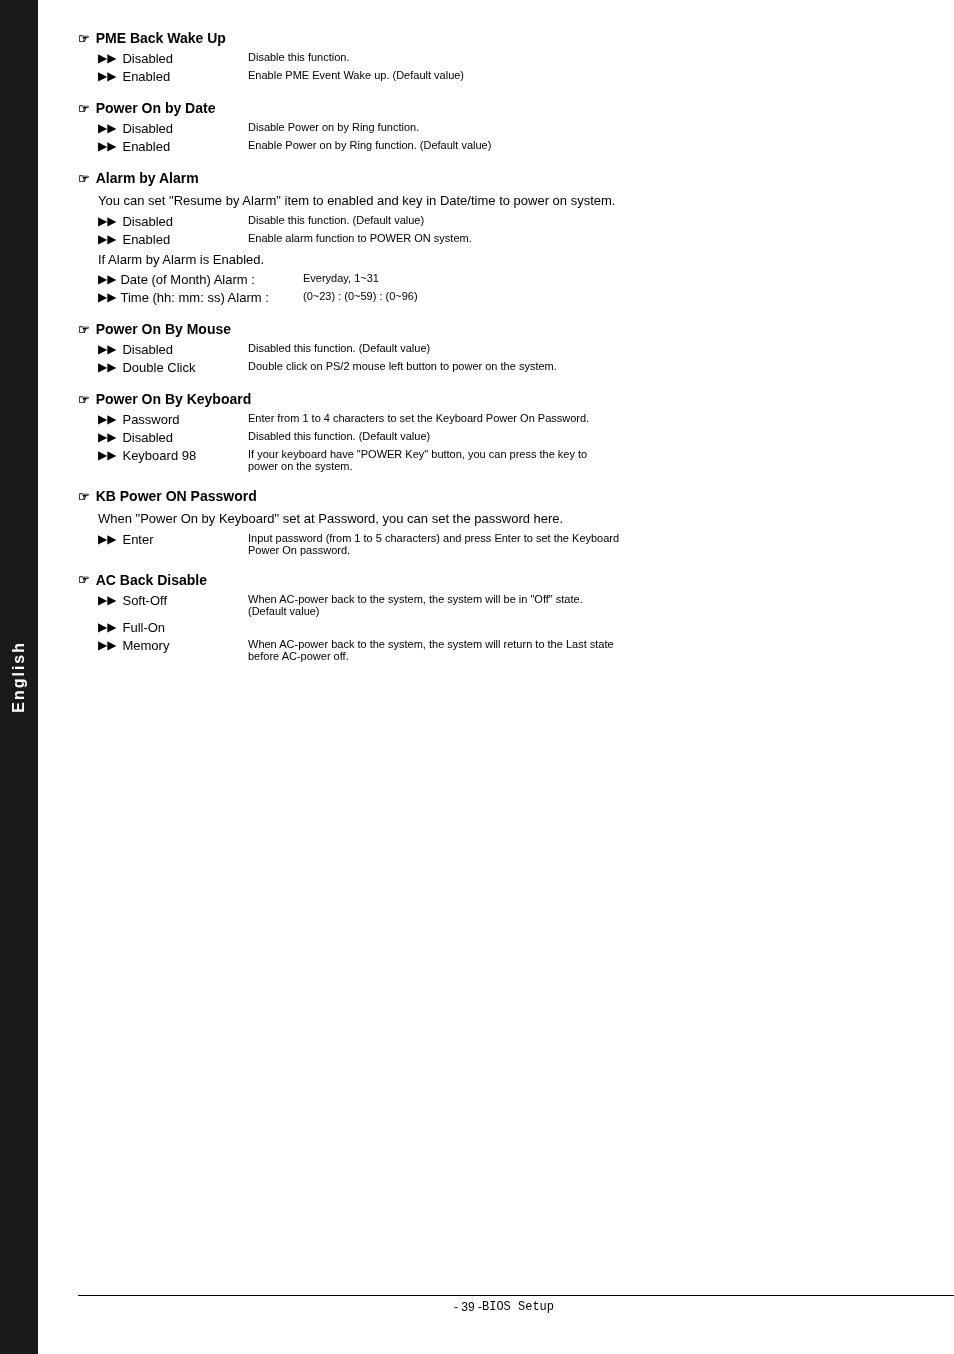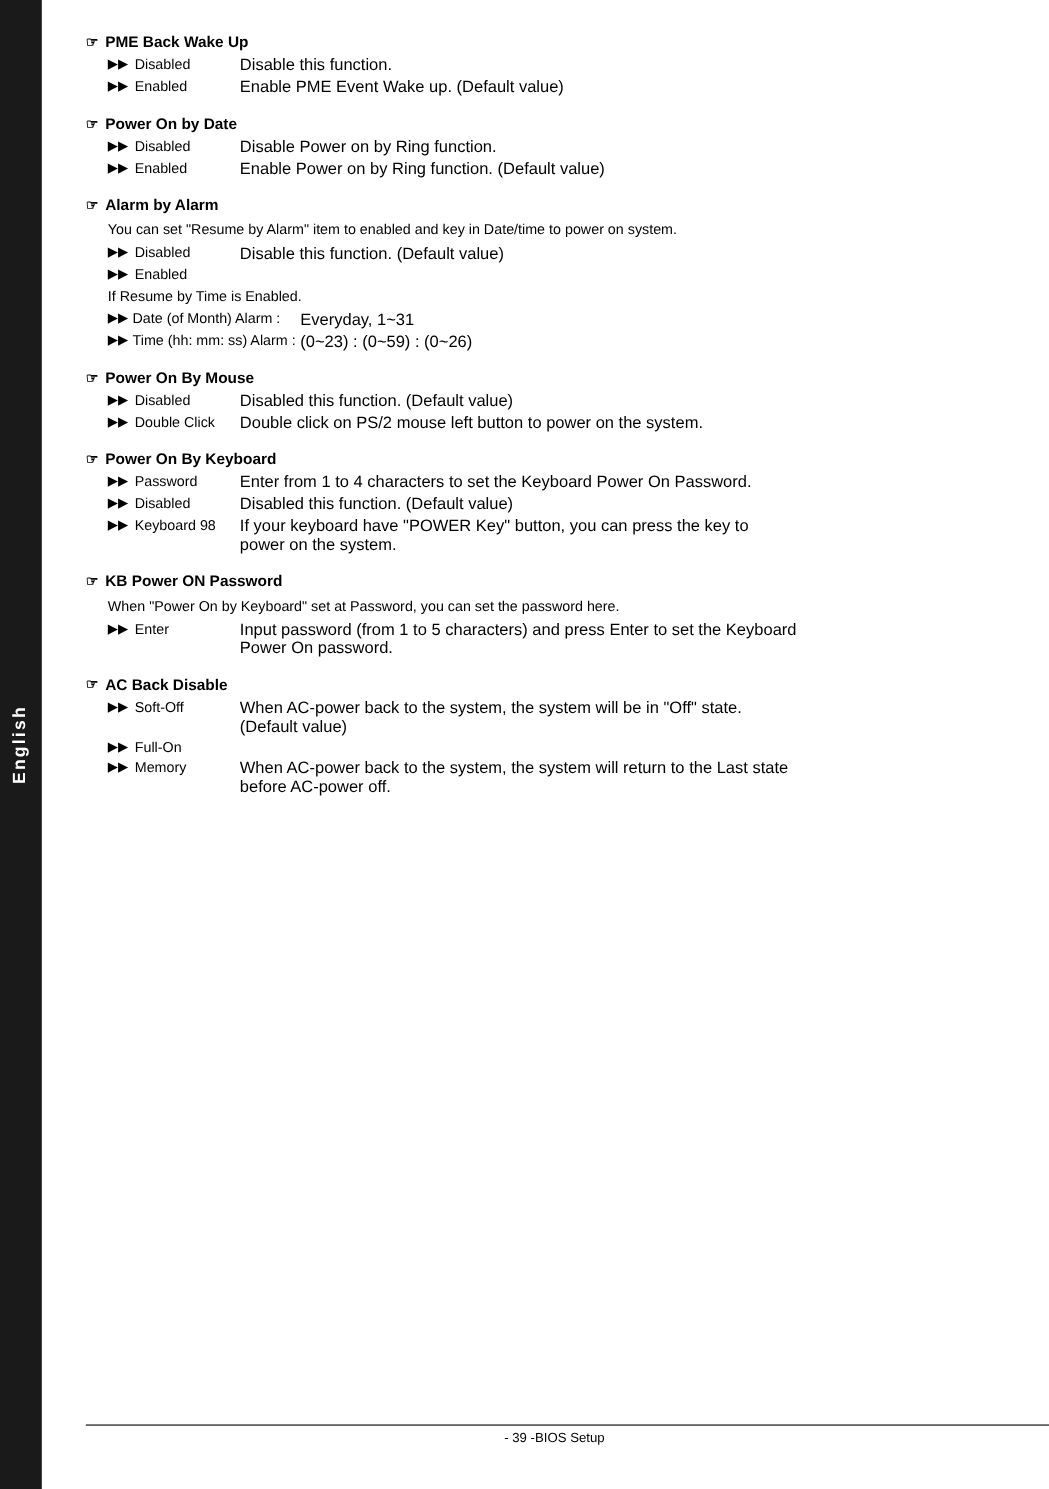--- a/index.html
+++ b/index.html
@@ -77,22 +77,23 @@
       gap: 2px;
     }
 
     .arrow {
       font-size: 12px;
       margin-right: 4px;
       color: #000;
     }
 
     .item-desc {
-      font-size: 15px;
+      font-size: 11px;
       flex: 1;
+      margin-left: 30px;
     }
 
     .section-note {
       padding-left: 20px;
       font-size: 13px;
       margin-bottom: 3px;
       line-height: 1.5;
     }
 
     .item-label-wide {
@@ -113,20 +114,21 @@
       padding-top: 4px;
     }
 
     .footer-left {
       font-size: 12px;
     }
 
     .footer-right {
       font-size: 12px;
       padding-right: 24px;
+      font-family: Liberation Mono, monospace;
     }
   </style>
 </head>
 <body>
 
 <div class="page-container">
   <div class="sidebar">
     <span class="sidebar-text">English</span>
   </div>
 
@@ -167,29 +169,30 @@
         <span class="cursor-icon">☞</span>
         <span>Alarm by Alarm</span>
       </div>
       <div class="section-note">You can set "Resume by Alarm" item to enabled and key in Date/time to power on system.</div>
       <div class="item-row">
         <span class="item-label"><span class="arrow">▶▶</span> Disabled</span>
         <span class="item-desc">Disable this function. (Default value)</span>
       </div>
       <div class="item-row">
         <span class="item-label"><span class="arrow">▶▶</span> Enabled</span>
-      </div>
-      <div class="section-note">If Resume by Time is Enabled.</div>
+        <span class="item-desc">Enable alarm function to POWER ON system.</span>
+      </div>
+      <div class="section-note">If Alarm by Alarm is Enabled.</div>
       <div class="item-row">
         <span class="item-label-wide" style="min-width:175px;"><span class="arrow">▶▶</span> Date (of Month) Alarm :</span>
         <span class="item-desc">Everyday, 1~31</span>
       </div>
       <div class="item-row">
         <span class="item-label-wide" style="min-width:175px;"><span class="arrow">▶▶</span> Time (hh: mm: ss) Alarm :</span>
-        <span class="item-desc">(0~23) : (0~59) : (0~26)</span>
+        <span class="item-desc">(0~23) : (0~59) : (0~96)</span>
       </div>
     </div>
 
     <div class="section">
       <div class="section-title">
         <span class="cursor-icon">☞</span>
         <span>Power On By Mouse</span>
       </div>
       <div class="item-row">
         <span class="item-label"><span class="arrow">▶▶</span> Disabled</span>

